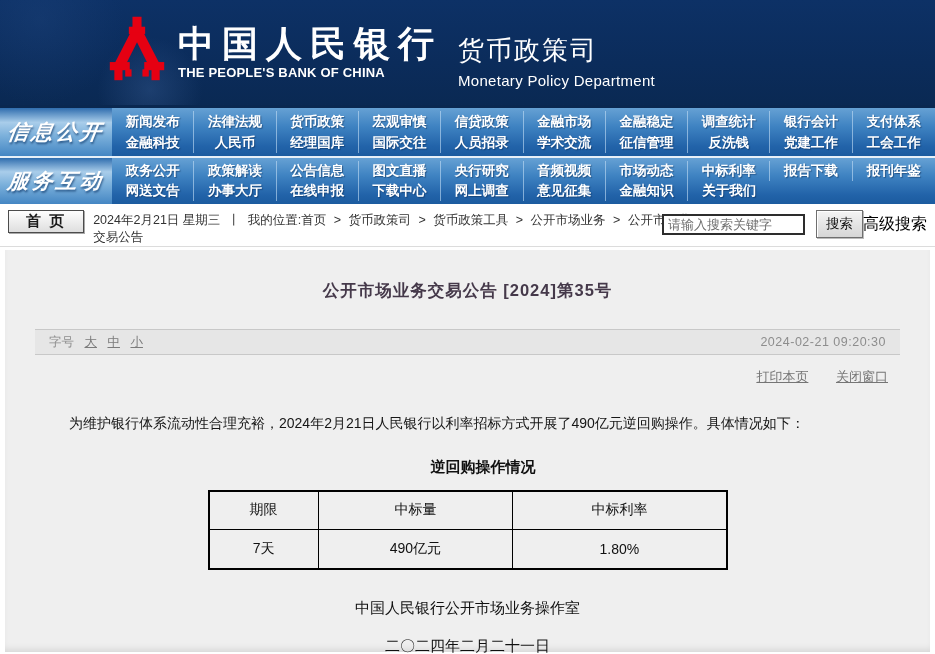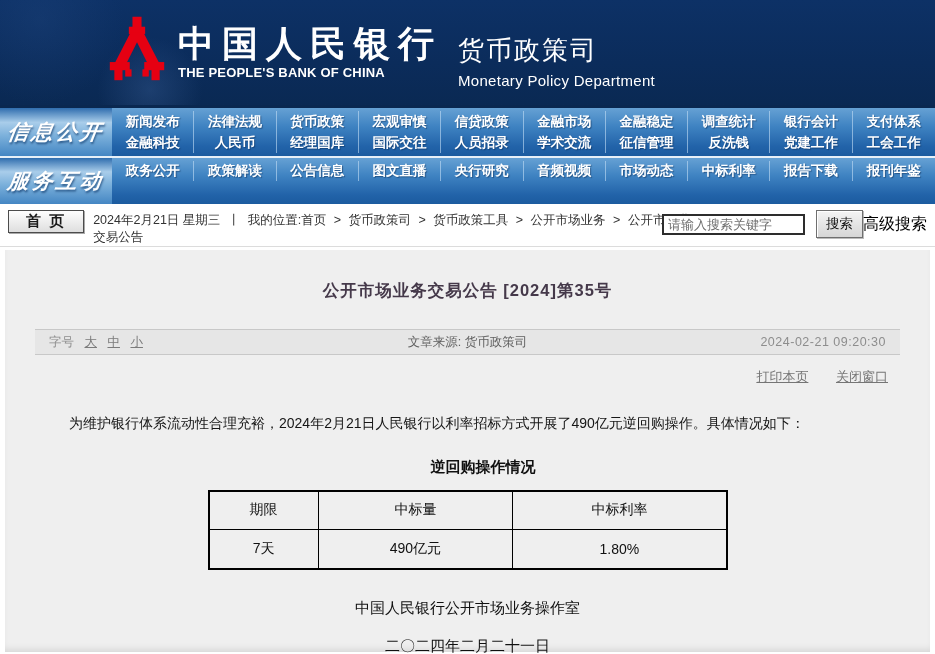--- a/index.html
+++ b/index.html
@@ -151,20 +151,32 @@
         <div class="nav-item">政策解读</div>
         <div class="nav-item">公告信息</div>
         <div class="nav-item">图文直播</div>
         <div class="nav-item">央行研究</div>
         <div class="nav-item">音频视频</div>
         <div class="nav-item">市场动态</div>
         <div class="nav-item">中标利率</div>
         <div class="nav-item">报告下载</div>
         <div class="nav-item no-sep">报刊年鉴</div>
       </div>
+      <div class="nav-row">
+        <div class="nav-item">网送文告</div>
+        <div class="nav-item">办事大厅</div>
+        <div class="nav-item">在线申报</div>
+        <div class="nav-item">下载中心</div>
+        <div class="nav-item">网上调查</div>
+        <div class="nav-item">意见征集</div>
+        <div class="nav-item">金融知识</div>
+        <div class="nav-item no-sep">关于我们</div>
+        <div class="nav-item no-sep"></div>
+        <div class="nav-item no-sep"></div>
+      </div>
     </div>
   </div>
 </nav>
 
 <div class="crumb-bar">
   <button class="home-btn">首 页</button>
   <div class="crumb-text">
     <span>2024年2月21日 星期三</span>
     <span>丨</span>
     <span>我的位置:首页</span>
@@ -187,21 +199,20 @@
 <main class="panel">
   <h1 class="article-title">公开市场业务交易公告 [2024]第35号</h1>
 
   <div class="meta">
     <span class="meta-left">
       <span>字号</span>
       <span class="size-link">大</span>
       <span class="size-link">中</span>
       <span class="size-link">小</span>
     </span>
-    <span class="meta-source">文章来源: 货币政策司</span>
     <span class="meta-time">2024-02-21 09:20:30</span>
   </div>
 
   <div class="actions">
     <span>打印本页</span>
     <span>关闭窗口</span>
   </div>
 
   <p class="body-text">为维护银行体系流动性合理充裕，2024年2月21日人民银行以利率招标方式开展了490亿元逆回购操作。具体情况如下：</p>
 

